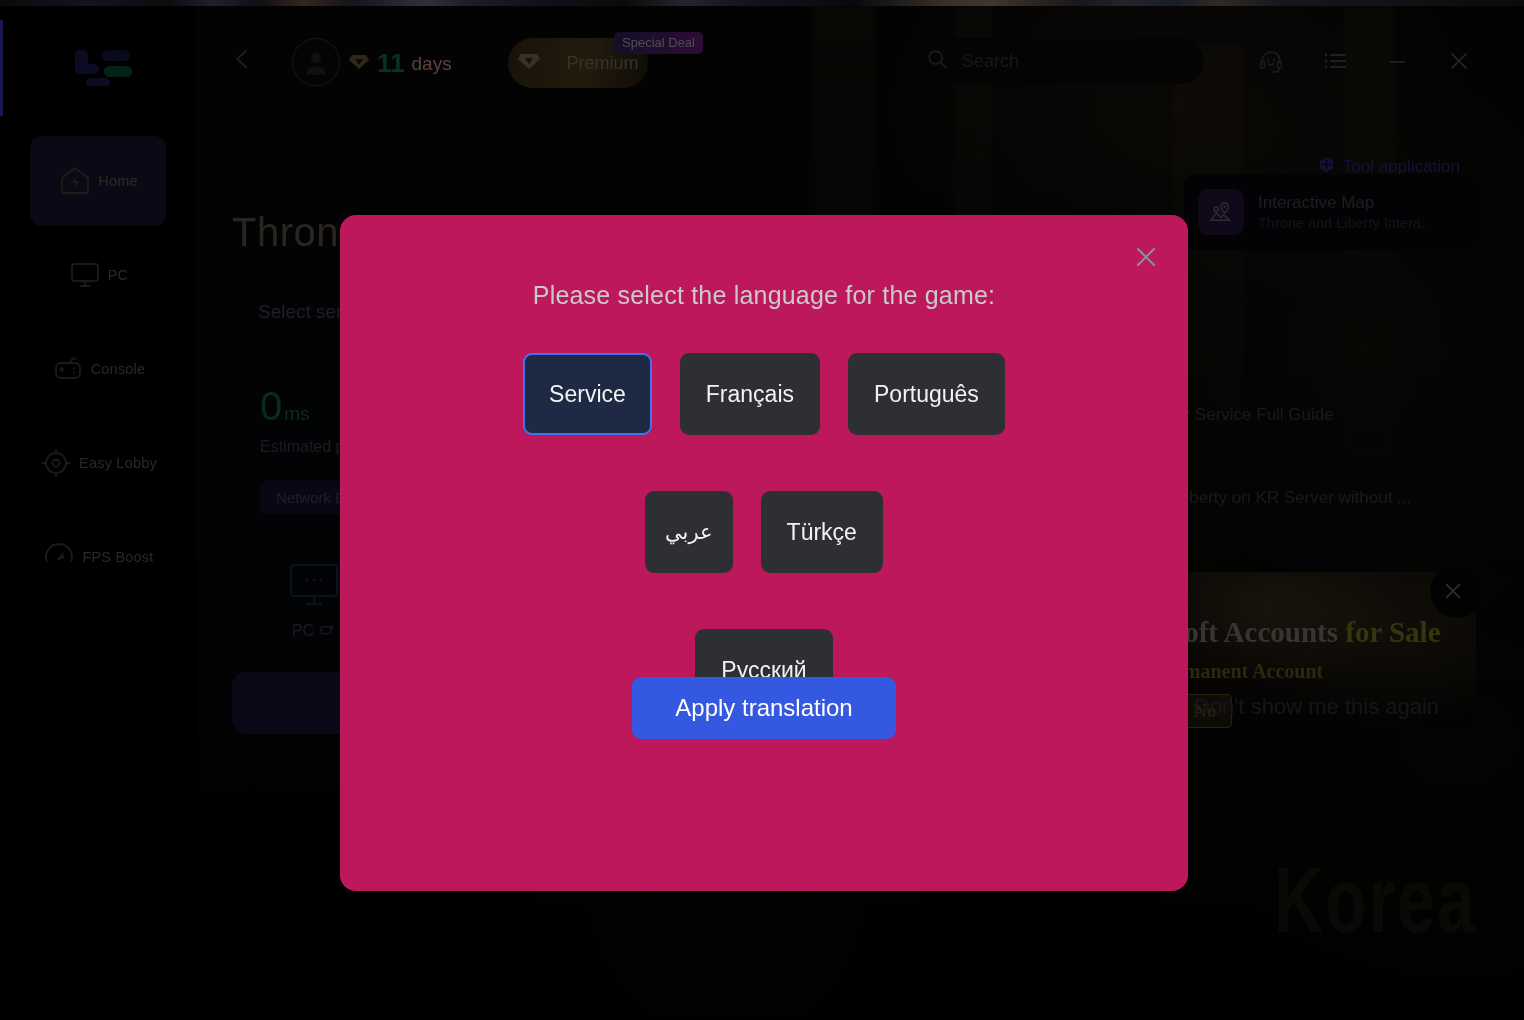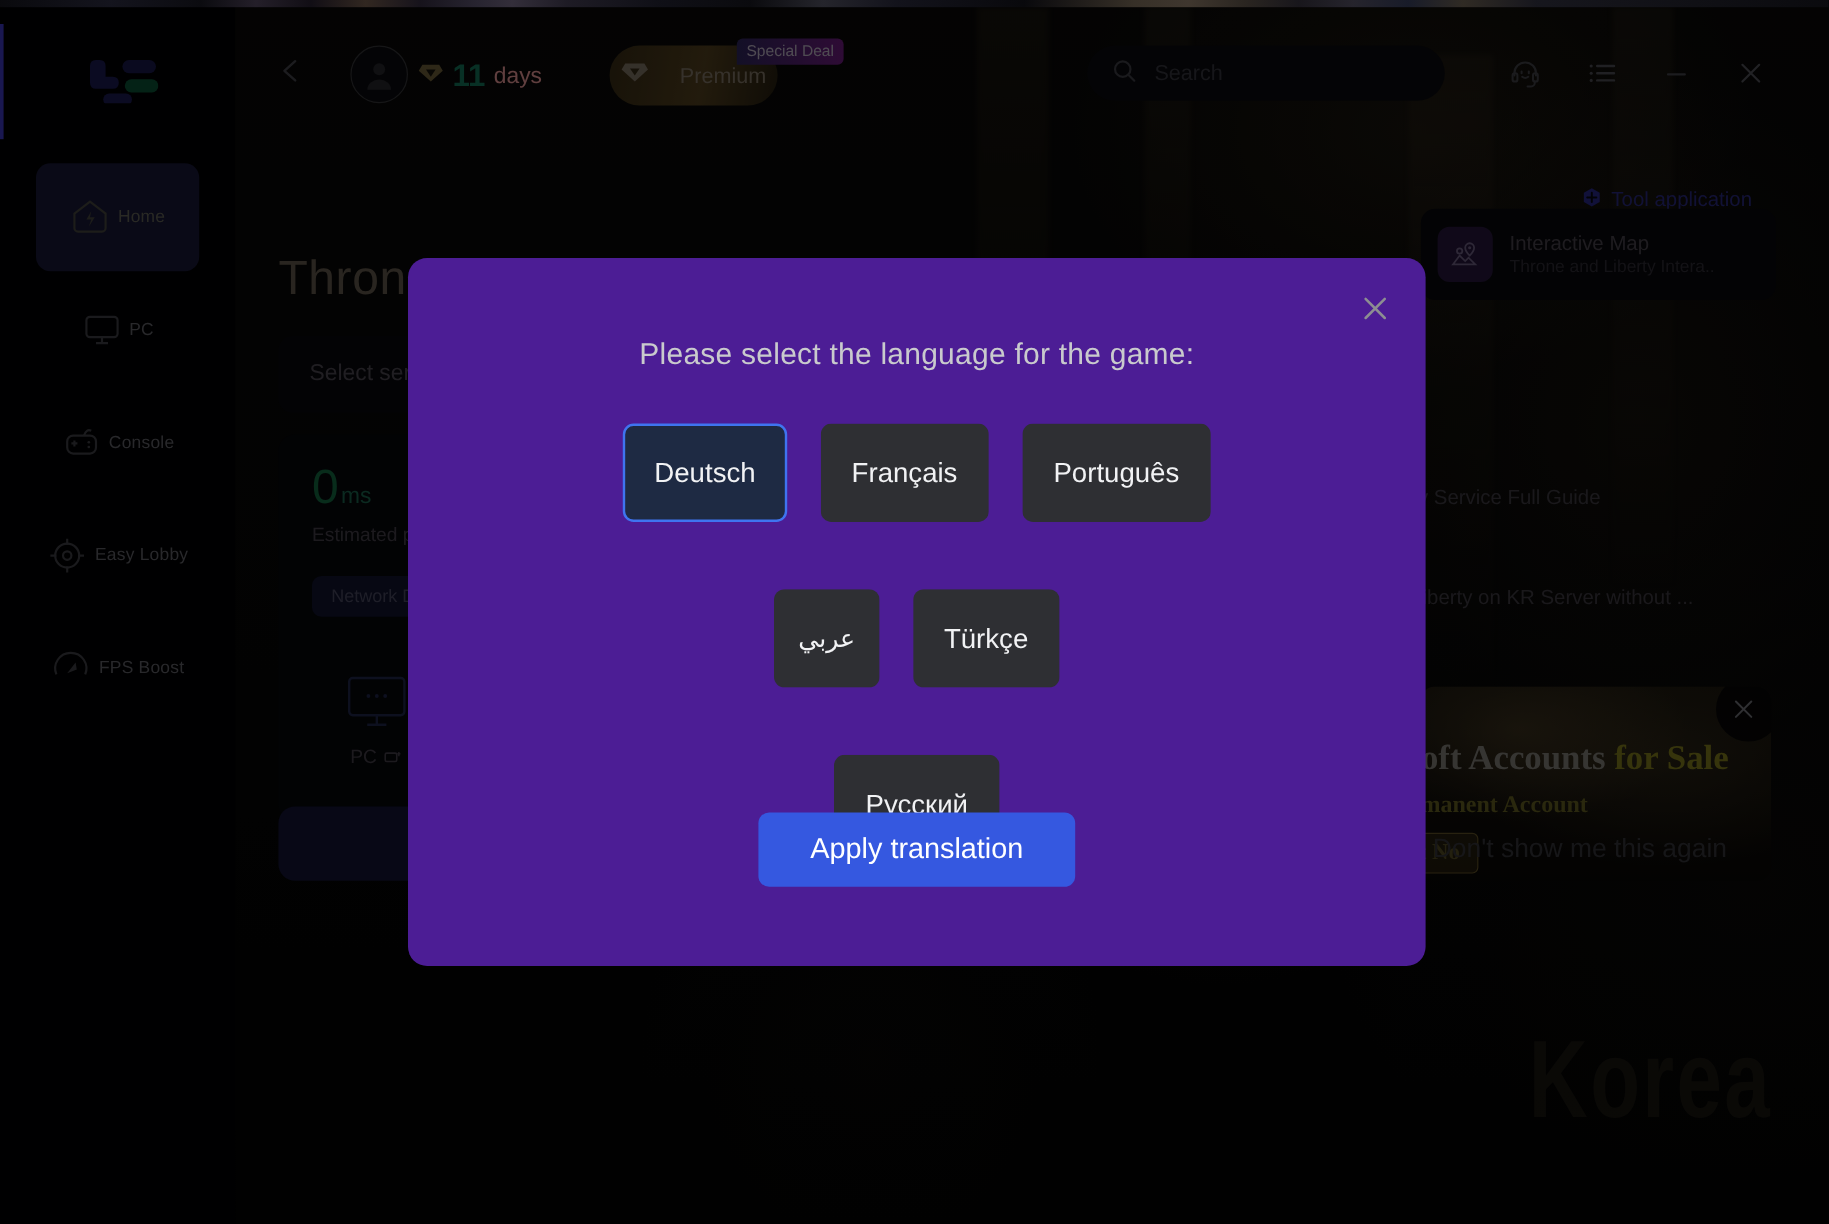--- a/index.html
+++ b/index.html
@@ -351,23 +351,23 @@
     top: 0; left: 0;
     width: 1524px; height: 1020px;
     background: rgba(0,0,0,.62);
     z-index: 20;
   }
 
   
   .modal {
     position: absolute;
     left: 340px; top: 215px;
-    width: 848px; height: 590px;
+    width: 848px; height: 676px;
     border-radius: 16px;
-    background: #4c1d95;
+    background: #be185d;
     z-index: 30;
   }
   .modal-close {
     position: absolute;
     right: 22px; top: 22px;
     width: 40px; height: 40px;
     display: flex; align-items: center; justify-content: center;
     cursor: pointer;
   }
   .modal-heading {
@@ -676,21 +676,21 @@
 
     <div class="modal-close">
       <svg viewBox="0 0 28 28" width="28" height="28" stroke="#8d8e92" stroke-width="2.1" stroke-linecap="round">
         <path d="M6 6 L22 22 M22 6 L6 22"></path>
       </svg>
     </div>
 
     <div class="modal-heading">Please select the language for the game:</div>
 
     <div class="lang-grid" id="lang-grid">
-        <div class="lang-btn selected">Deutsch</div>
+        <div class="lang-btn selected">Service</div>
         <div class="lang-btn">Français</div>
         <div class="lang-btn">Português</div>
         <div class="lang-row-break"></div>
         <div class="lang-btn rtl">عربي</div>
         <div class="lang-btn">Türkçe</div>
         <div class="lang-row-break"></div>
         <div class="lang-btn">Русский</div>
       </div>
 
     <button class="apply-btn">Apply translation</button>

